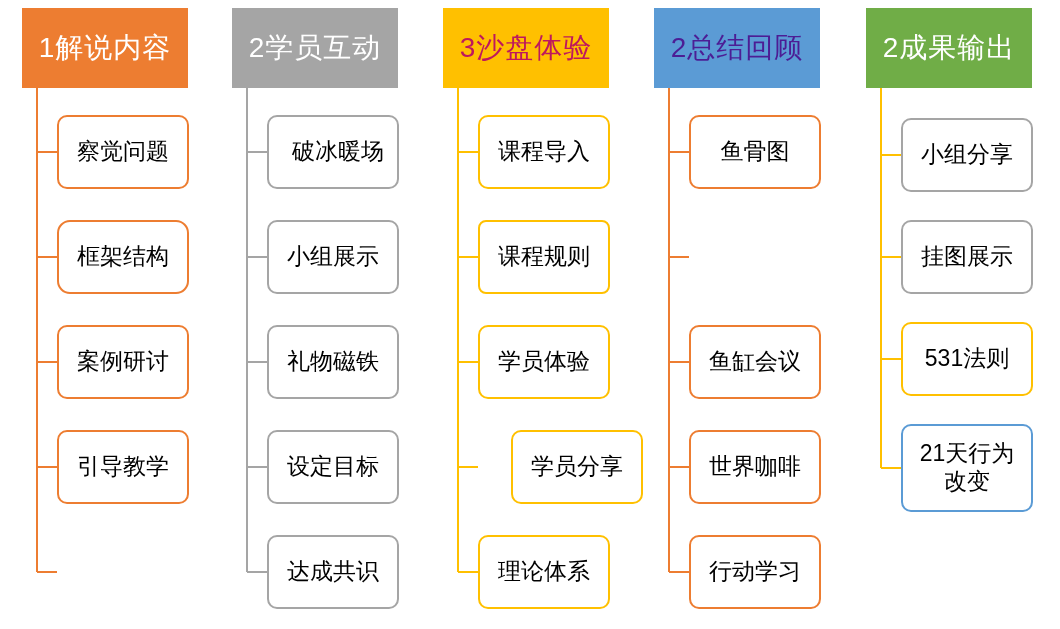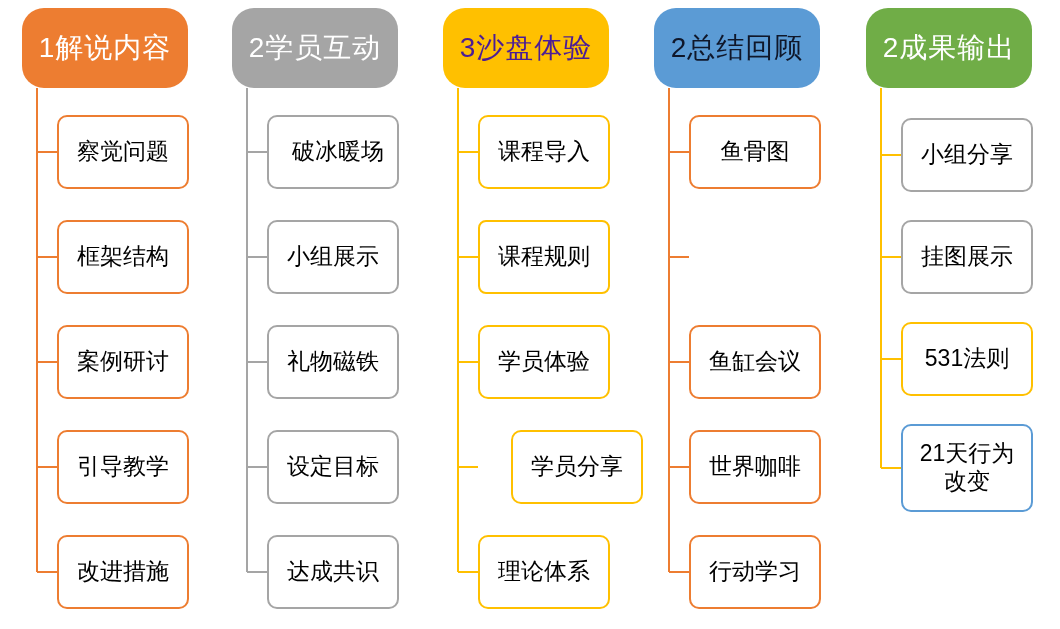--- a/index.html
+++ b/index.html
@@ -17,21 +17,20 @@
   .col4{left:654px}
   .col5{left:866px}
 
   .header{
     position:absolute;left:0;top:0;
     width:166px;height:80px;
     display:flex;align-items:center;justify-content:center;
     font-size:28px;
     letter-spacing:1px;
     white-space:nowrap;
-    border-radius:22px;
   }
   .vline{
     position:absolute;left:14px;top:80px;
     width:2px;
   }
   .v5{height:484px;}
   .stub{
     position:absolute;left:15px;
     width:20px;height:2px;
   }
@@ -70,58 +69,57 @@
 
   <div class="column col1">
     <div class="header" style="background-color: rgb(237, 125, 49); color: rgb(255, 255, 255);">1解说内容</div>
     <div class="vline v5" style="background-color: rgb(237, 125, 49);"></div>
     <div class="stub s0" style="background-color: rgb(237, 125, 49);"></div>
     <div class="stub s1" style="background-color: rgb(237, 125, 49);"></div>
     <div class="stub s2" style="background-color: rgb(237, 125, 49);"></div>
     <div class="stub s3" style="background-color: rgb(237, 125, 49);"></div>
     <div class="stub s4" style="background-color: rgb(237, 125, 49);"></div>
     <div class="child r0" style="border-color: rgb(237, 125, 49);">察觉问题</div>
-    <div class="child r1" style="border-color: rgb(237, 125, 49);">框架结构</div>
+    <div class="child r1" style="border-color: rgb(237, 125, 49); border-radius: 13px;">框架结构</div>
     <div class="child r2" style="border-color: rgb(237, 125, 49);">案例研讨</div>
     <div class="child r3" style="border-color: rgb(237, 125, 49);">引导教学</div>
-    <div class="child r4" style="border-color: rgb(237, 125, 49);">改进措施</div>
   </div>
 
   <div class="column col2">
     <div class="header" style="background-color: rgb(165, 165, 165); color: rgb(255, 255, 255);">2学员互动</div>
     <div class="vline v5" style="background-color: rgb(165, 165, 165);"></div>
     <div class="stub s0" style="background-color: rgb(165, 165, 165);"></div>
     <div class="stub s1" style="background-color: rgb(165, 165, 165);"></div>
     <div class="stub s2" style="background-color: rgb(165, 165, 165);"></div>
     <div class="stub s3" style="background-color: rgb(165, 165, 165);"></div>
     <div class="stub s4" style="background-color: rgb(165, 165, 165);"></div>
     <div class="child r0" style="border-color: rgb(165, 165, 165); padding-left: 16px;">破冰暖场</div>
     <div class="child r1" style="border-color: rgb(165, 165, 165);">小组展示</div>
     <div class="child r2" style="border-color: rgb(165, 165, 165);">礼物磁铁</div>
     <div class="child r3" style="border-color: rgb(165, 165, 165);">设定目标</div>
     <div class="child r4" style="border-color: rgb(165, 165, 165);">达成共识</div>
   </div>
 
   <div class="column col3">
-    <div class="header" style="background-color: rgb(255, 192, 0); color: #4c1d95;">3沙盘体验</div>
+    <div class="header" style="background-color: rgb(255, 192, 0); color: #be185d;">3沙盘体验</div>
     <div class="vline v5" style="background-color: rgb(255, 192, 0);"></div>
     <div class="stub s0" style="background-color: rgb(255, 192, 0);"></div>
     <div class="stub s1" style="background-color: rgb(255, 192, 0);"></div>
     <div class="stub s2" style="background-color: rgb(255, 192, 0);"></div>
     <div class="stub s3" style="background-color: rgb(255, 192, 0);"></div>
     <div class="stub s4" style="background-color: rgb(255, 192, 0);"></div>
     <div class="child r0" style="border-color: rgb(255, 192, 0);">课程导入</div>
     <div class="child r1" style="border-color: rgb(255, 192, 0); border-radius: 8px;">课程规则</div>
     <div class="child r2" style="border-color: rgb(255, 192, 0);">学员体验</div>
     <div class="child r3" style="border-color: rgb(255, 192, 0); margin-left: 33px;">学员分享</div>
     <div class="child r4" style="border-color: rgb(255, 192, 0);">理论体系</div>
   </div>
 
   <div class="column col4">
-    <div class="header" style="background-color: rgb(91, 155, 213); color: #0f172a;">2总结回顾</div>
+    <div class="header" style="background-color: rgb(91, 155, 213); color: #4c1d95;">2总结回顾</div>
     <div class="vline v5" style="background-color: rgb(237, 125, 49);"></div>
     <div class="stub s0" style="background-color: rgb(237, 125, 49);"></div>
     <div class="stub s1" style="background-color: rgb(237, 125, 49);"></div>
     <div class="stub s2" style="background-color: rgb(237, 125, 49);"></div>
     <div class="stub s3" style="background-color: rgb(237, 125, 49);"></div>
     <div class="stub s4" style="background-color: rgb(237, 125, 49);"></div>
     <div class="child r0" style="border-color: rgb(237, 125, 49);">鱼骨图</div>
     <div class="child r2" style="border-color: rgb(237, 125, 49);">鱼缸会议</div>
     <div class="child r3" style="border-color: rgb(237, 125, 49);">世界咖啡</div>
     <div class="child r4" style="border-color: rgb(237, 125, 49);">行动学习</div>

